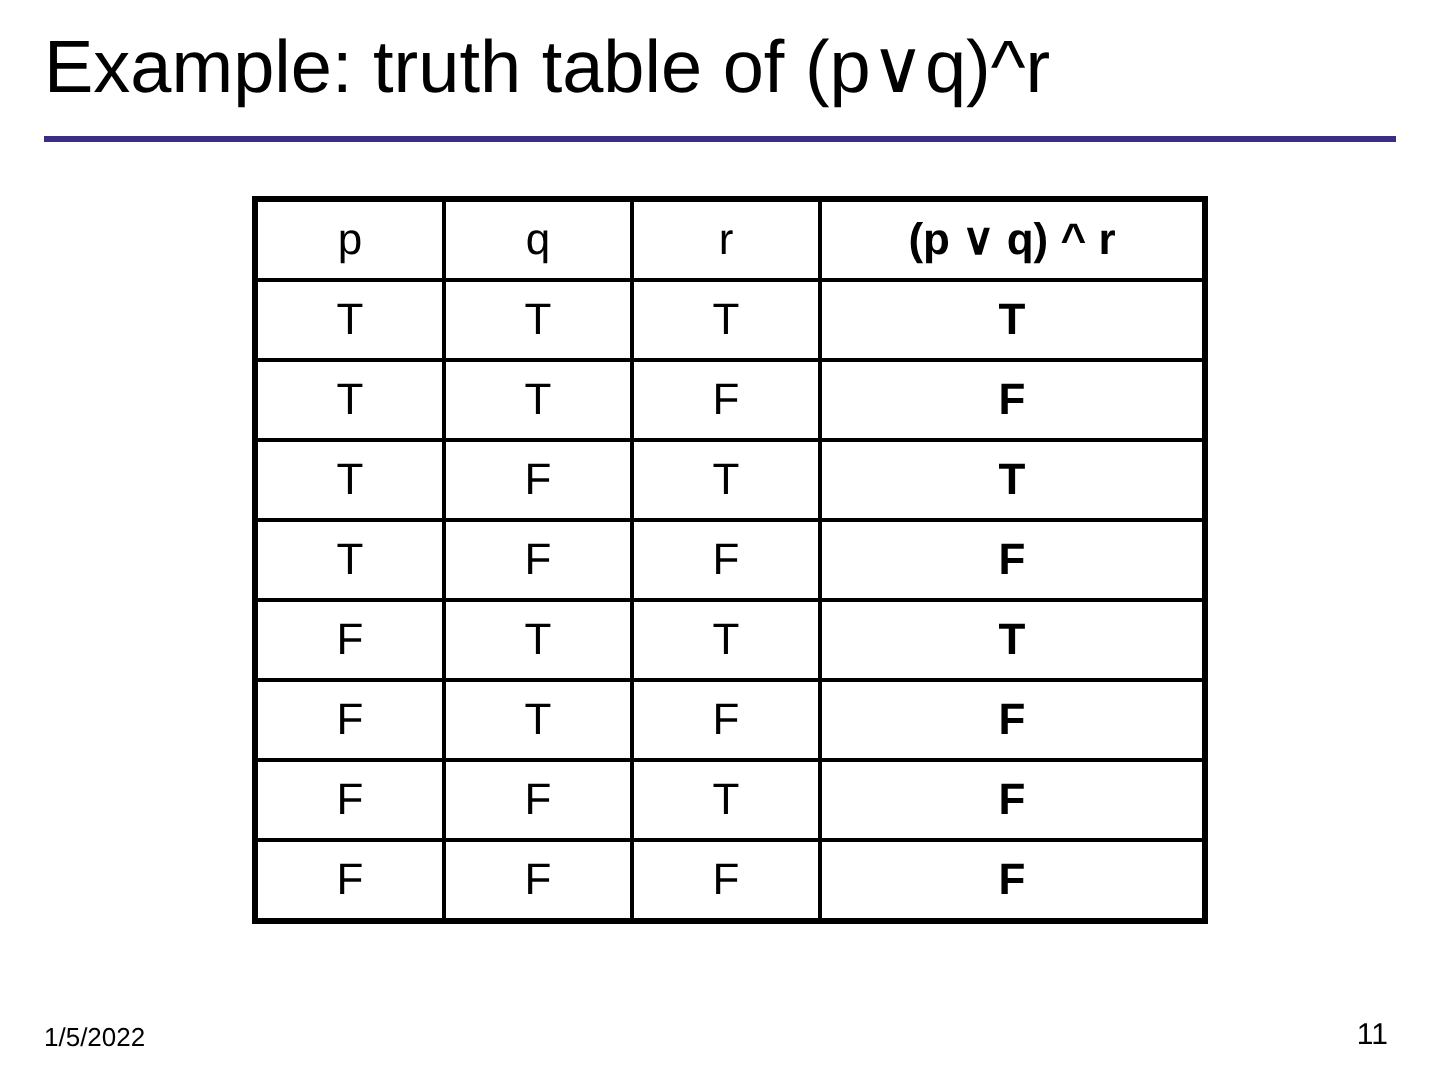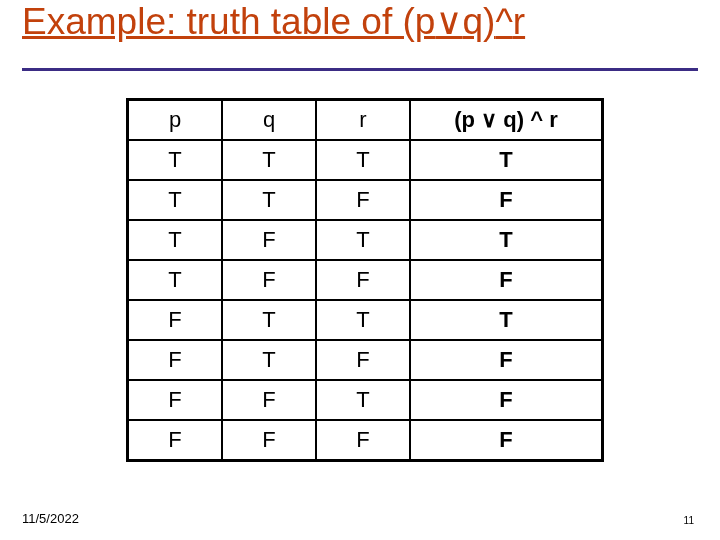--- a/index.html
+++ b/index.html
@@ -13,26 +13,25 @@
     overflow: hidden;
   }
   .slide {
     width: 720px;
     height: 540px;
     position: relative;
     box-sizing: border-box;
   }
   .title {
     position: absolute;
-    top: 0;
+    top: 12px;
     left: 22px;
     font-size: 37px;
-    color: #c2410c;
+    color: #000000;
     white-space: nowrap;
-    text-decoration: underline;
   }
   .rule {
     position: absolute;
     top: 68px;
     left: 22px;
     width: 676px;
     height: 3px;
     background: #3b2c84;
   }
   .table-wrap {
@@ -64,21 +63,21 @@
     position: absolute;
     left: 22px;
     bottom: 14px;
     font-size: 13px;
     color: #000;
   }
   .footer-num {
     position: absolute;
     right: 26px;
     bottom: 14px;
-    font-size: 10px;
+    font-size: 15px;
     color: #000;
   }
   .orsym {
     font-family: "Times New Roman", serif;
   }
 </style>
 </head>
 <body>
 
 <div class="slide">
@@ -147,16 +146,16 @@
         <tr>
           <td class="c0">F</td>
           <td class="c1">F</td>
           <td class="c2">F</td>
           <td class="c3">F</td>
         </tr>
       </tbody>
     </table>
   </div>
 
-  <div class="footer-date">11/5/2022</div>
+  <div class="footer-date">1/5/2022</div>
   <div class="footer-num">11</div>
 
 </div>
 
 </body></html>

